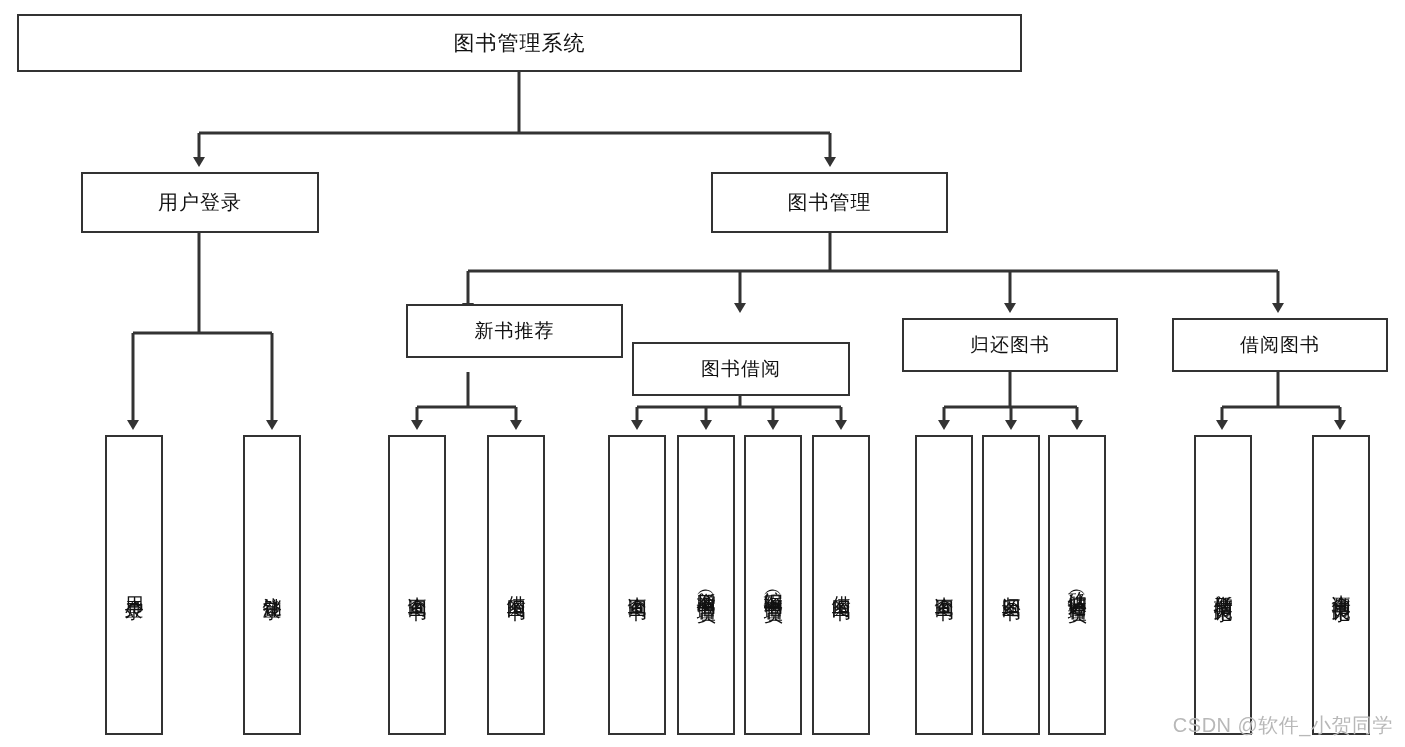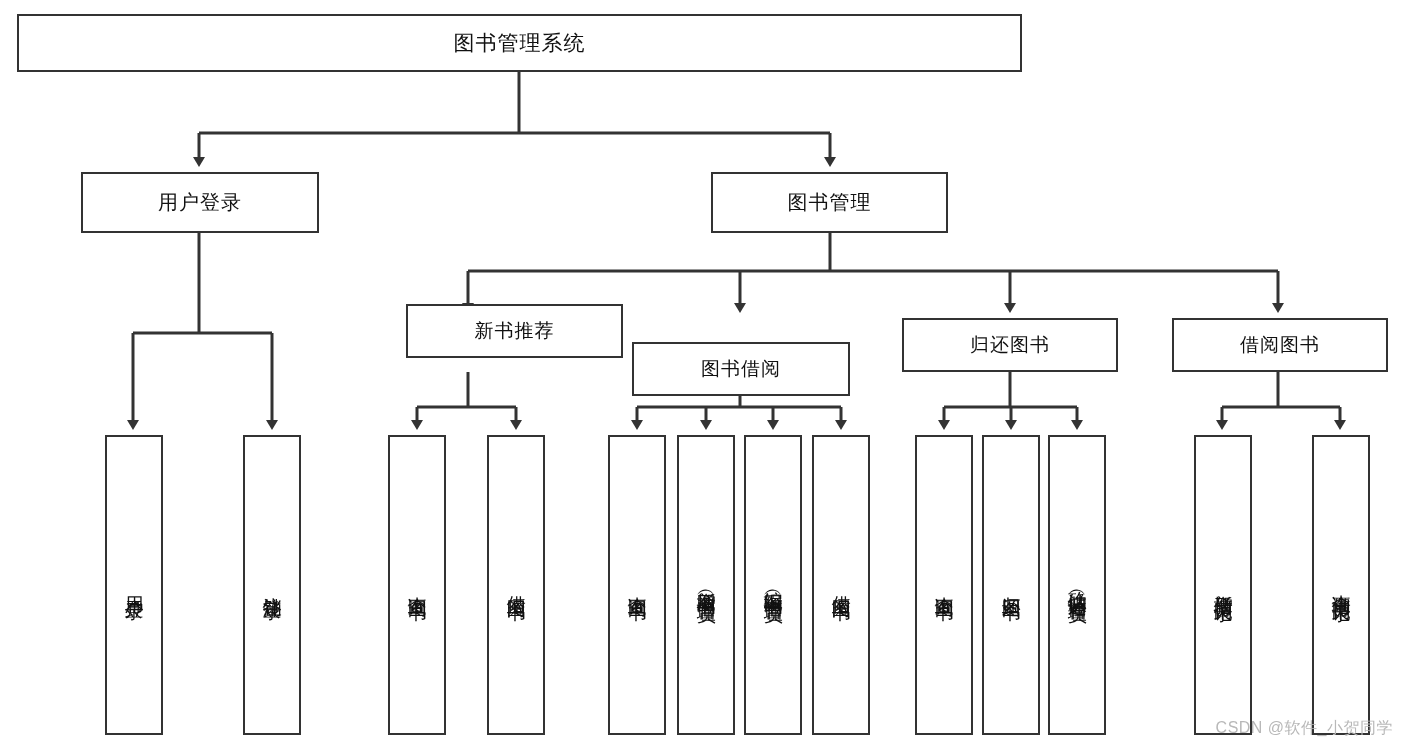--- a/index.html
+++ b/index.html
@@ -59,21 +59,21 @@
     text-orientation: upright;
     line-height: 1.08;
     letter-spacing: 2px;
     white-space: nowrap;
     display: block;
   }
   .watermark {
     position: absolute;
     right: 12px;
     bottom: 8px;
-    font-size: 16px;
+    font-size: 20px;
     color: #b8b8b8;
     letter-spacing: 0.5px;
     white-space: nowrap;
     margin-top: 40px;
   }
 </style>
 </head>
 <body>
 
 <div id="canvas">

